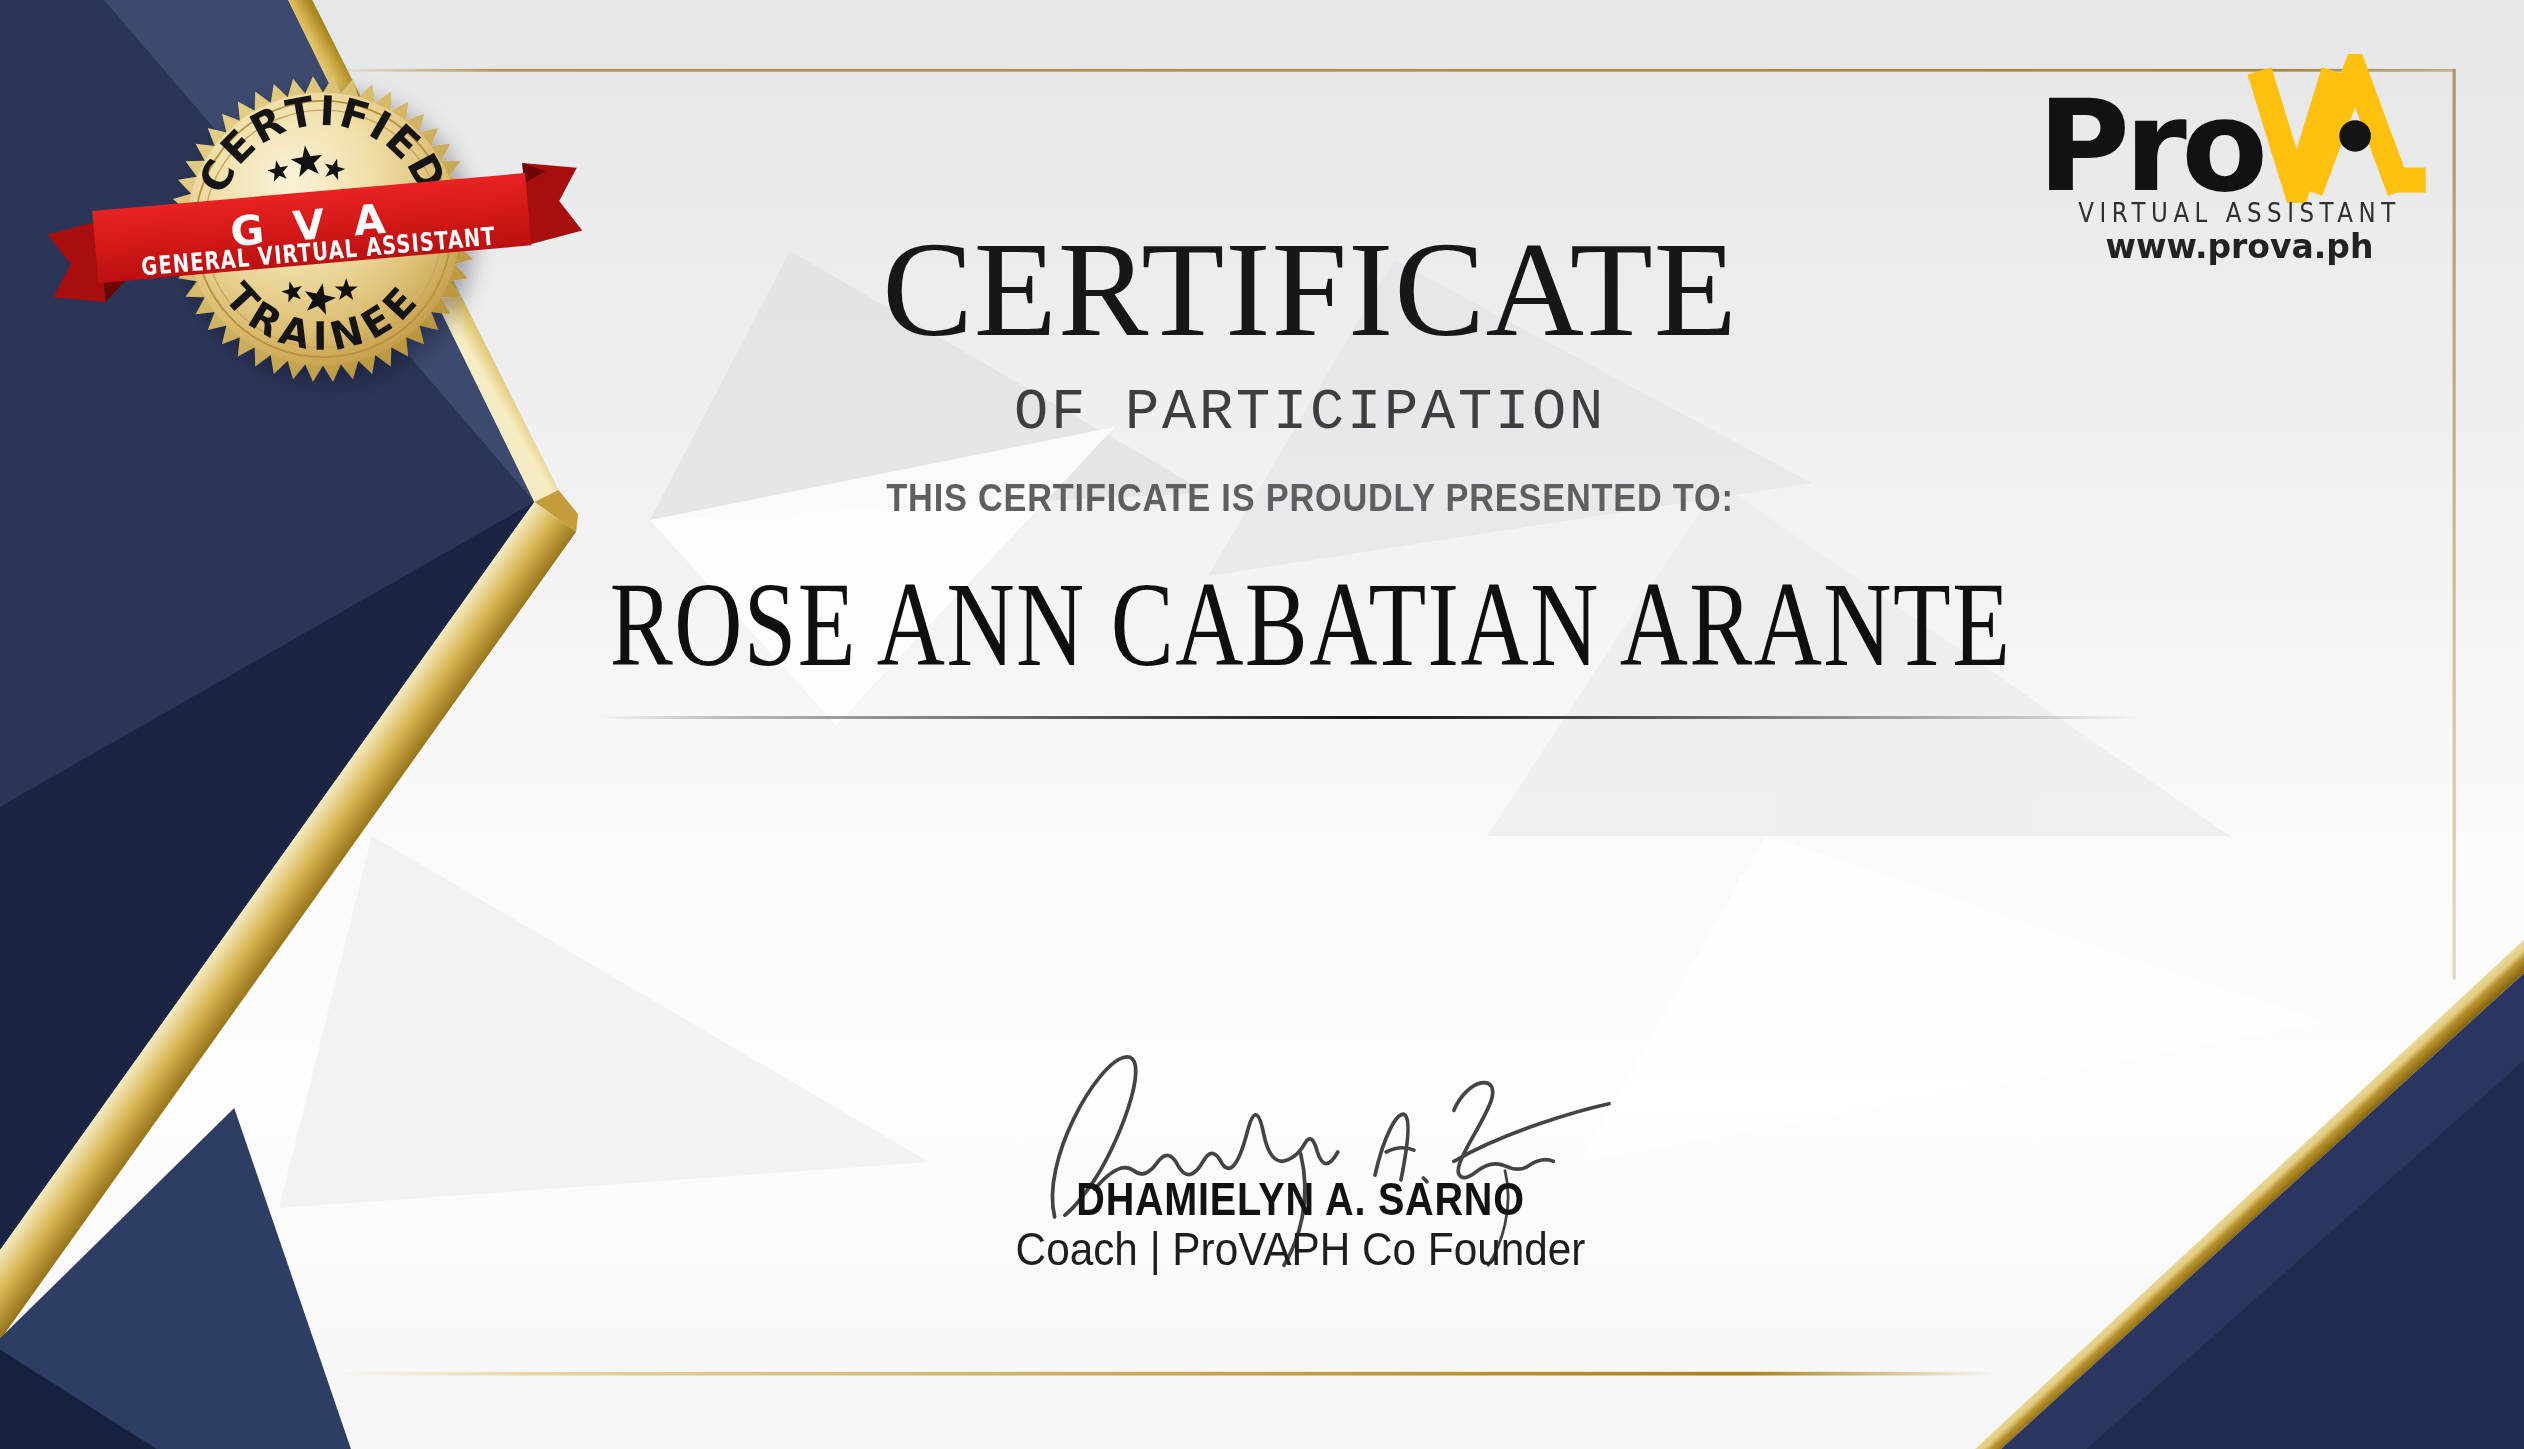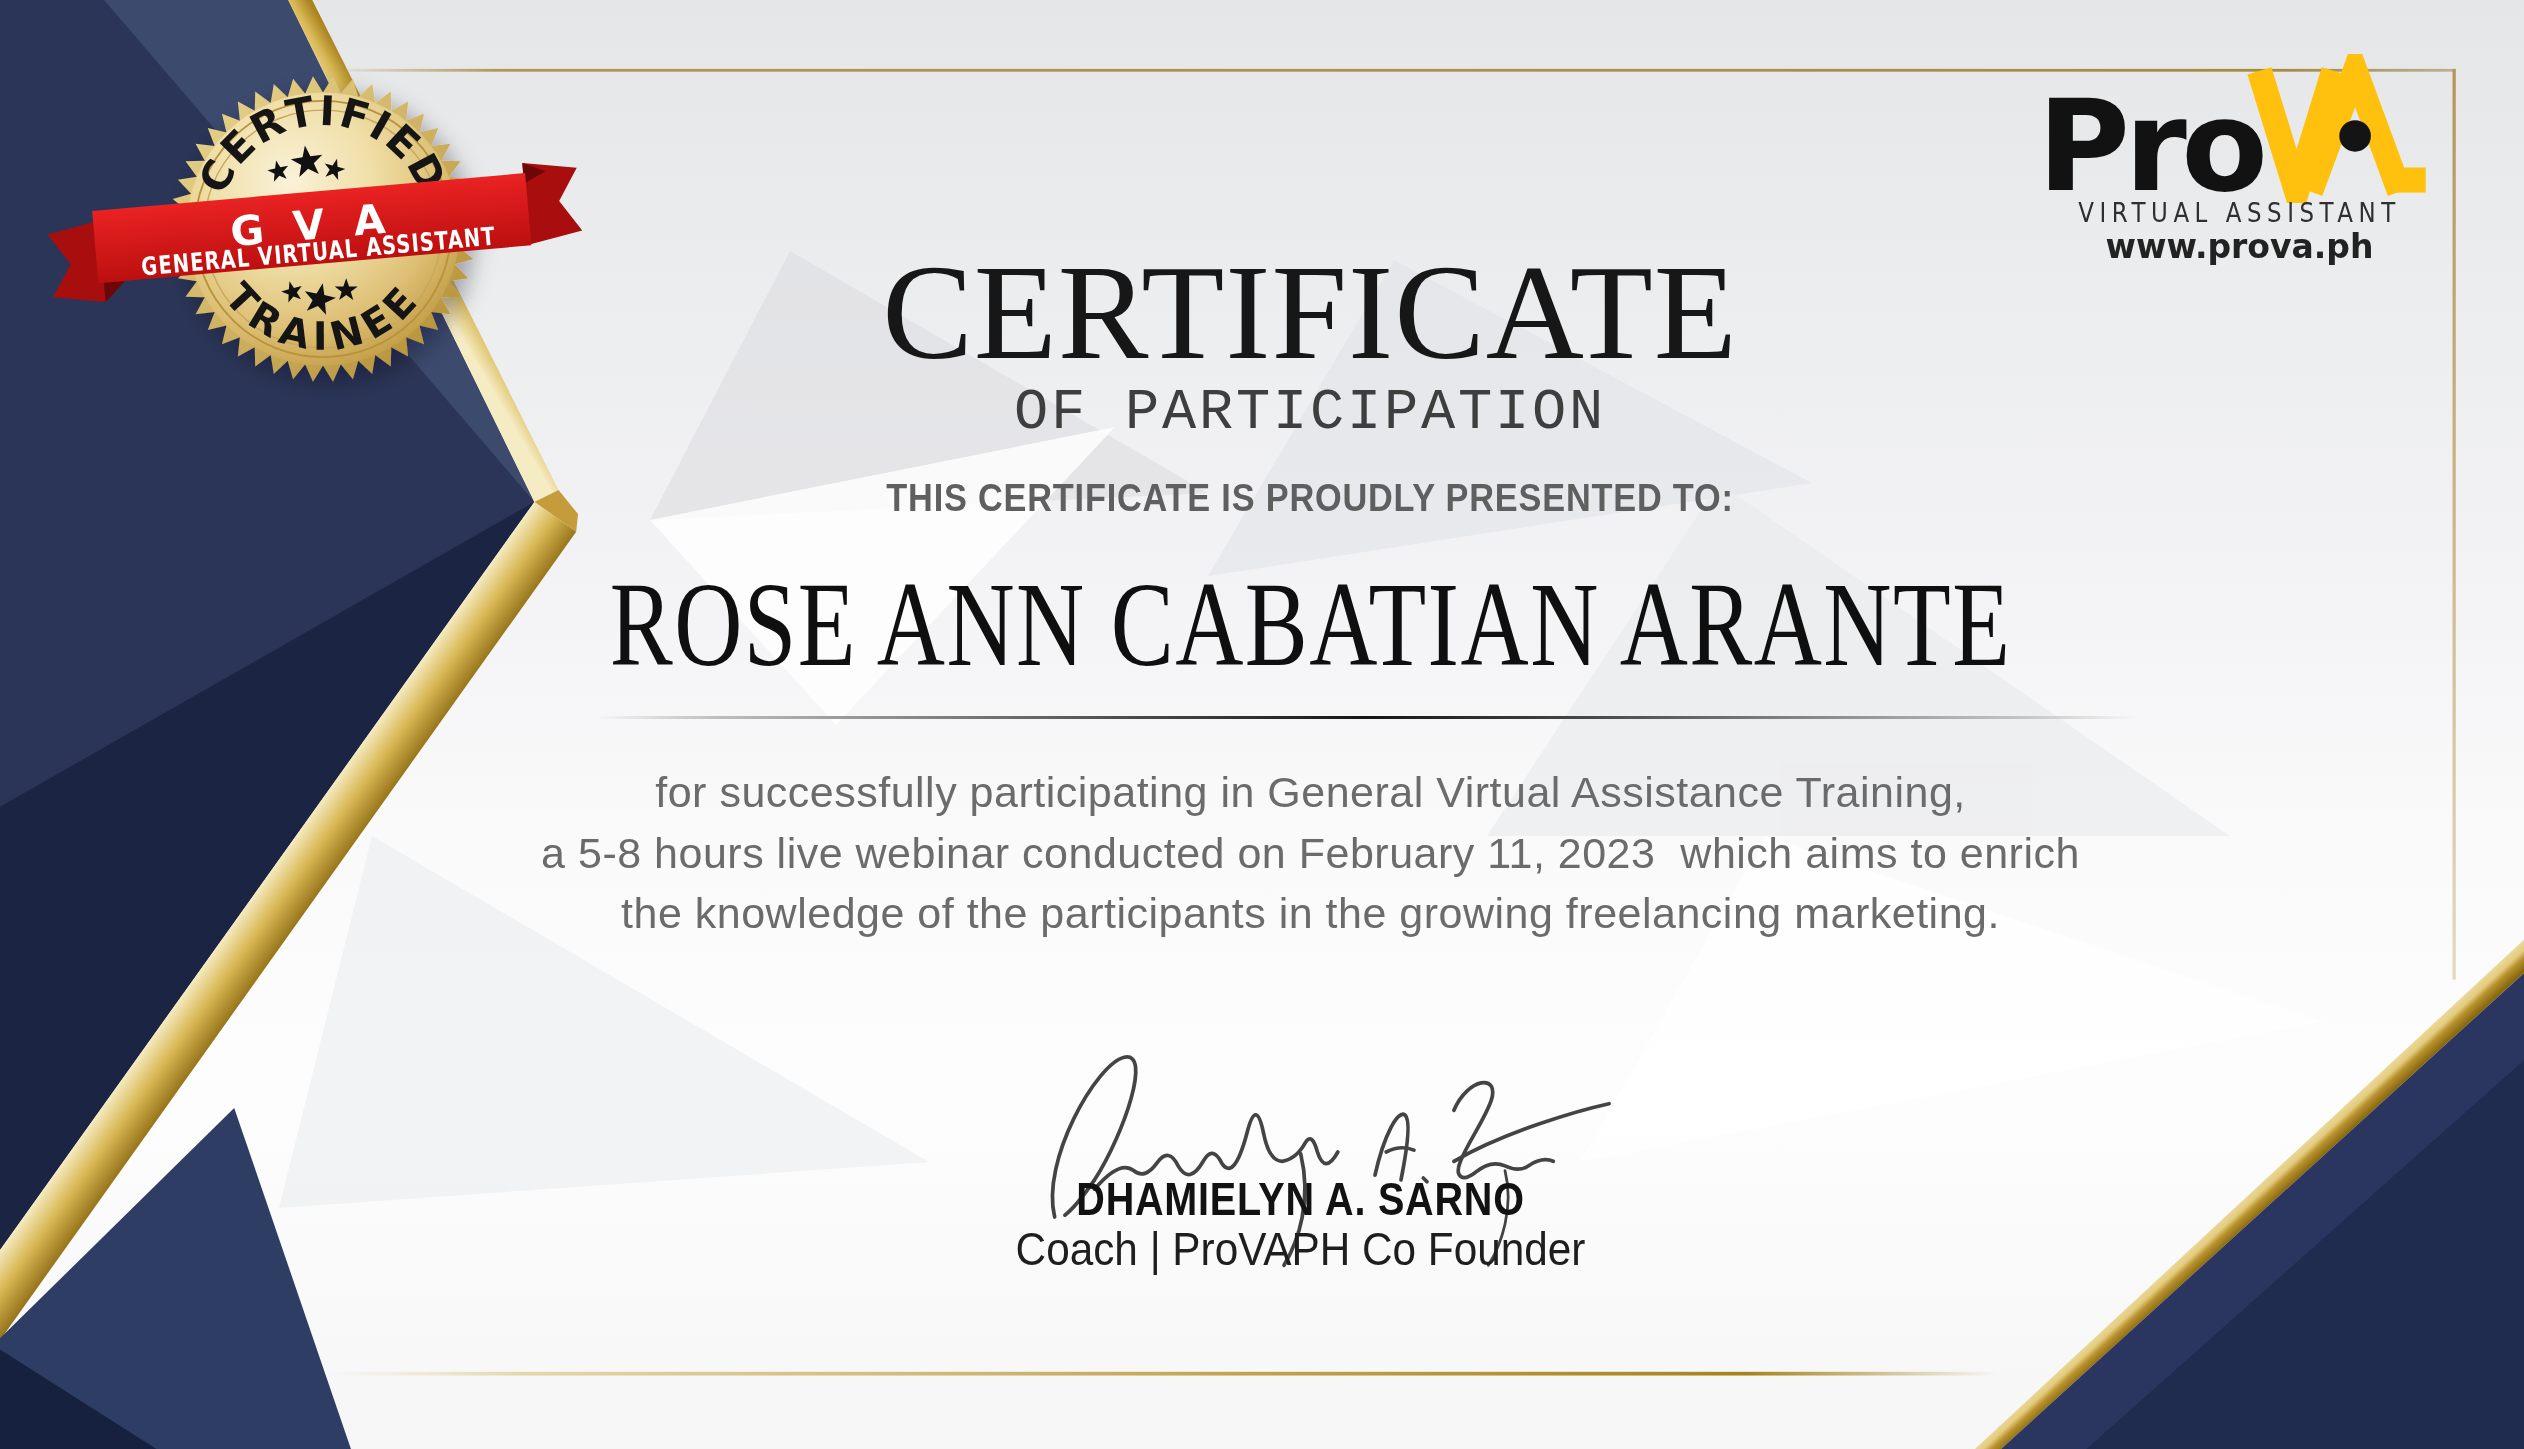--- a/index.html
+++ b/index.html
@@ -2,21 +2,21 @@
 <html style="font-size:15px"><head>
 <meta charset="utf-8">
 <style>
   html,body{margin:0;padding:0;background:#d8d9db;overflow:hidden;}
   .stage{position:absolute;left:0;top:0;width:2525px;height:1450px;overflow:hidden;
     background:linear-gradient(180deg,#e5e6e8 0%,#ebecee 18%,#f3f3f5 40%,#fafafb 58%,#fdfdfd 76%,#f6f6f7 100%);
     font-family:"Liberation Sans",sans-serif;}
   .tri{position:absolute;left:0;top:0;width:2525px;height:1450px;filter:blur(10.2px);}
   .abs{position:absolute;}
   .ctr{text-align:center;}
-  .title{font-family:"Liberation Serif",serif;font-size:136px;line-height:1;letter-spacing:0.9px;color:#171717;margin-top:23px;}
+  .title{font-family:"Liberation Serif",serif;font-size:136px;line-height:1;letter-spacing:0.9px;color:#171717;}
   .subtitle{font-family:Liberation Mono, monospace;font-size:57px;line-height:1;letter-spacing:2.8px;color:#3e3e3e;margin-top:10px;}
   .presented{font-size:39px;font-weight:700;letter-spacing:0.9px;color:#5f5f5f;transform:scaleX(.88);transform-origin:center;}
   .name{font-family:"Liberation Serif",serif;font-size:121px;line-height:1;letter-spacing:1.9px;color:#0f0f0f;transform:scaleX(.78);transform-origin:center;white-space:nowrap;}
   .divider{background:linear-gradient(90deg,rgba(130,130,130,0) 0%,#bdbdbd 8%,#4a4a4a 35%,#151515 50%,#4a4a4a 65%,#c2c2c2 92%,rgba(180,180,180,0) 100%);}
   .body-text{font-size:43px;line-height:1.41;color:#6b6b6b;letter-spacing:0.5px;white-space:pre-wrap;}
   .sig-name{font-size:46px;font-weight:700;letter-spacing:0.9px;color:#121212;transform:scaleX(.86);transform-origin:center;white-space:nowrap;}
   .sig-role{font-size:47px;font-weight:400;color:#1e1e1e;transform:scaleX(.9);transform-origin:center;white-space:nowrap;}
   .logo-tagline{font-family:"DejaVu Sans",sans-serif;font-size:27px;letter-spacing:6.5px;color:#2f2f2f;transform:scaleX(.85);transform-origin:center;white-space:nowrap;}
   .logo-site{font-family:"DejaVu Sans",sans-serif;font-size:33px;font-weight:700;color:#222;letter-spacing:0;}
   svg text{font-family:"DejaVu Sans",sans-serif;}
@@ -148,23 +148,20 @@
     </g>
   </svg>
 
   <div class="abs ctr title" style="left:520px;top:221px;width:1580px;">CERTIFICATE</div>
   <div class="abs ctr subtitle" style="left:520px;top:375px;width:1580px;">OF PARTICIPATION</div>
   <div class="abs ctr presented" style="left:520px;top:476px;width:1580px;">THIS CERTIFICATE IS PROUDLY PRESENTED TO:</div>
 
   <div class="abs ctr name" style="left:242px;top:564px;width:2137px;">ROSE ANN CABATIAN ARANTE</div>
   <div class="abs divider" style="left:595px;top:716px;width:1543px;height:3.3px;"></div>
 
-  <div class="abs ctr body-text" style="left:335px;top:762px;width:1951px;">for successfully participating in General Virtual Assistance Training,
-a 5-8 hours live webinar conducted on February 11, 2023  which aims to enrich
-the knowledge of the participants in the growing freelancing marketing.</div>
 
   <svg class="abs" style="left:985px;top:1022px;" width="650" height="260" viewBox="0 0 700 280">
     <g fill="none" stroke="#32302f" stroke-width="4" stroke-linecap="round" opacity=".9">
       <path d="M 75,210 C 60,150 120,45 150,38 C 180,31 150,120 118,170 C 100,196 90,205 86,208"></path>
       <path d="M 118,180 Q 145,148 160,160 Q 172,170 185,152 Q 198,134 208,155 Q 220,176 235,150 Q 245,132 255,152 Q 268,172 282,120 Q 292,80 300,120 Q 306,150 320,150 Q 335,148 345,130 Q 352,118 358,140 Q 366,165 380,140"></path>
       <path d="M 340,142 C 352,192 338,235 322,262"></path>
       <path d="M 420,165 C 430,120 445,95 452,100 C 460,106 452,150 448,170"></path>
       <path d="M 432,140 Q 448,132 462,138"></path>
       <path d="M 472,168 l 4,4"></path>
       <path d="M 505,95 C 520,60 555,55 545,85 C 538,105 520,130 512,150 C 505,168 515,172 528,162 Q 545,148 560,155 Q 575,162 585,155 Q 600,145 612,150"></path>

